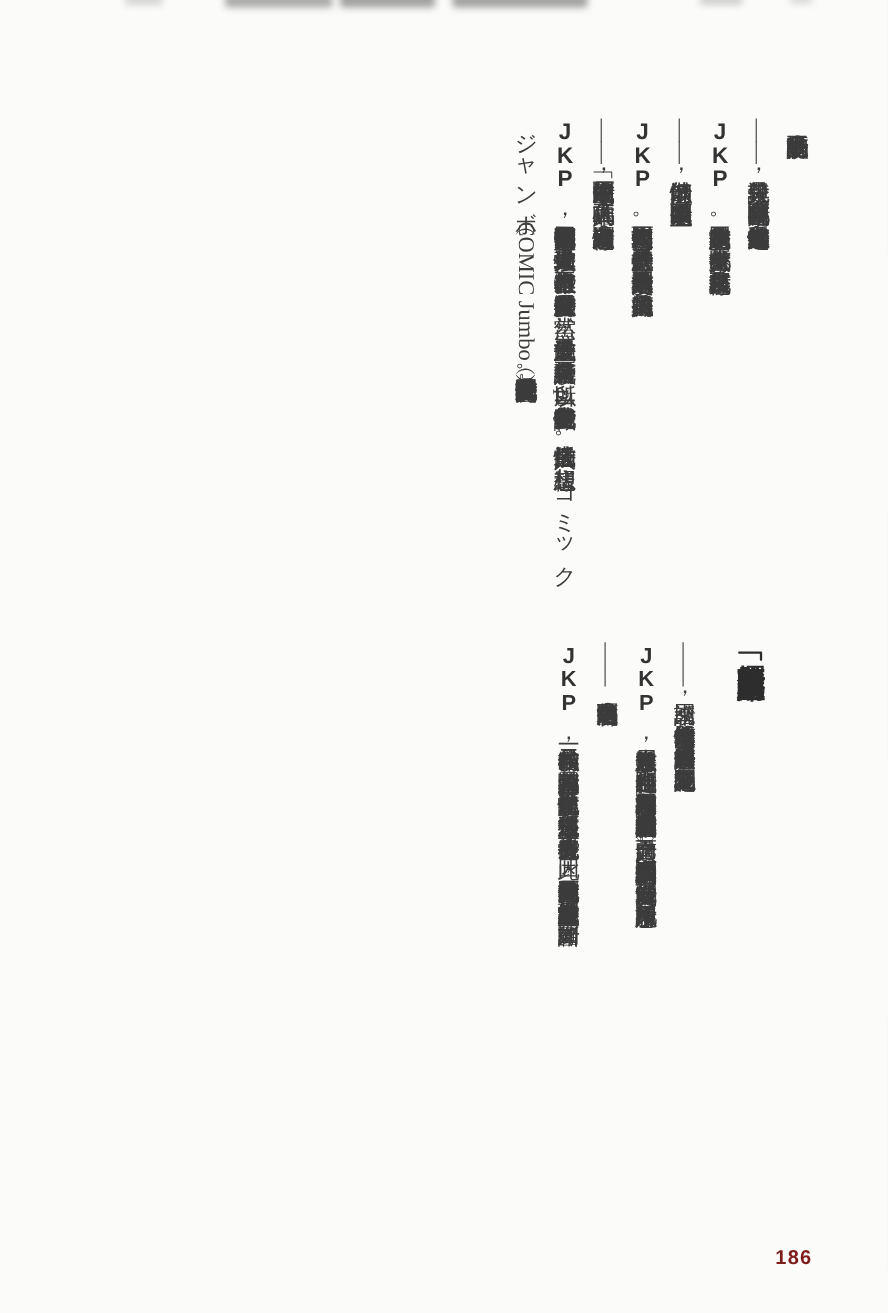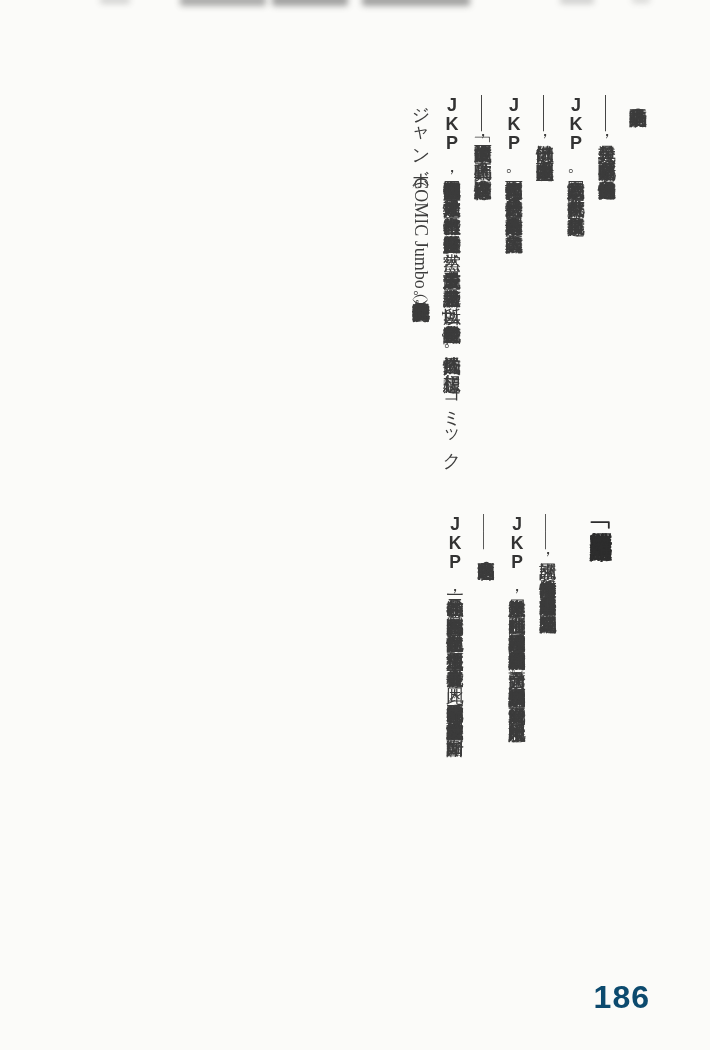--- a/index.html
+++ b/index.html
@@ -78,23 +78,23 @@
     letter-spacing: -1px;
     margin-inline-end: 0.85em;
     color: #333333;
   }
   .page-number {
     position: absolute;
     right: 60px;
     bottom: 34px;
     font-family: "Liberation Sans", sans-serif;
     font-weight: 700;
-    font-size: 32px;
+    font-size: 16px;
     letter-spacing: 1px;
-    color: #0c4a6e;
+    color: #7f1d1d;
   }
 </style>
 </head>
 <body>
 
 <div class="page">
 
   <div class="artifact a1"></div>
   <div class="artifact a2"></div>
   <div class="artifact a3"></div>

